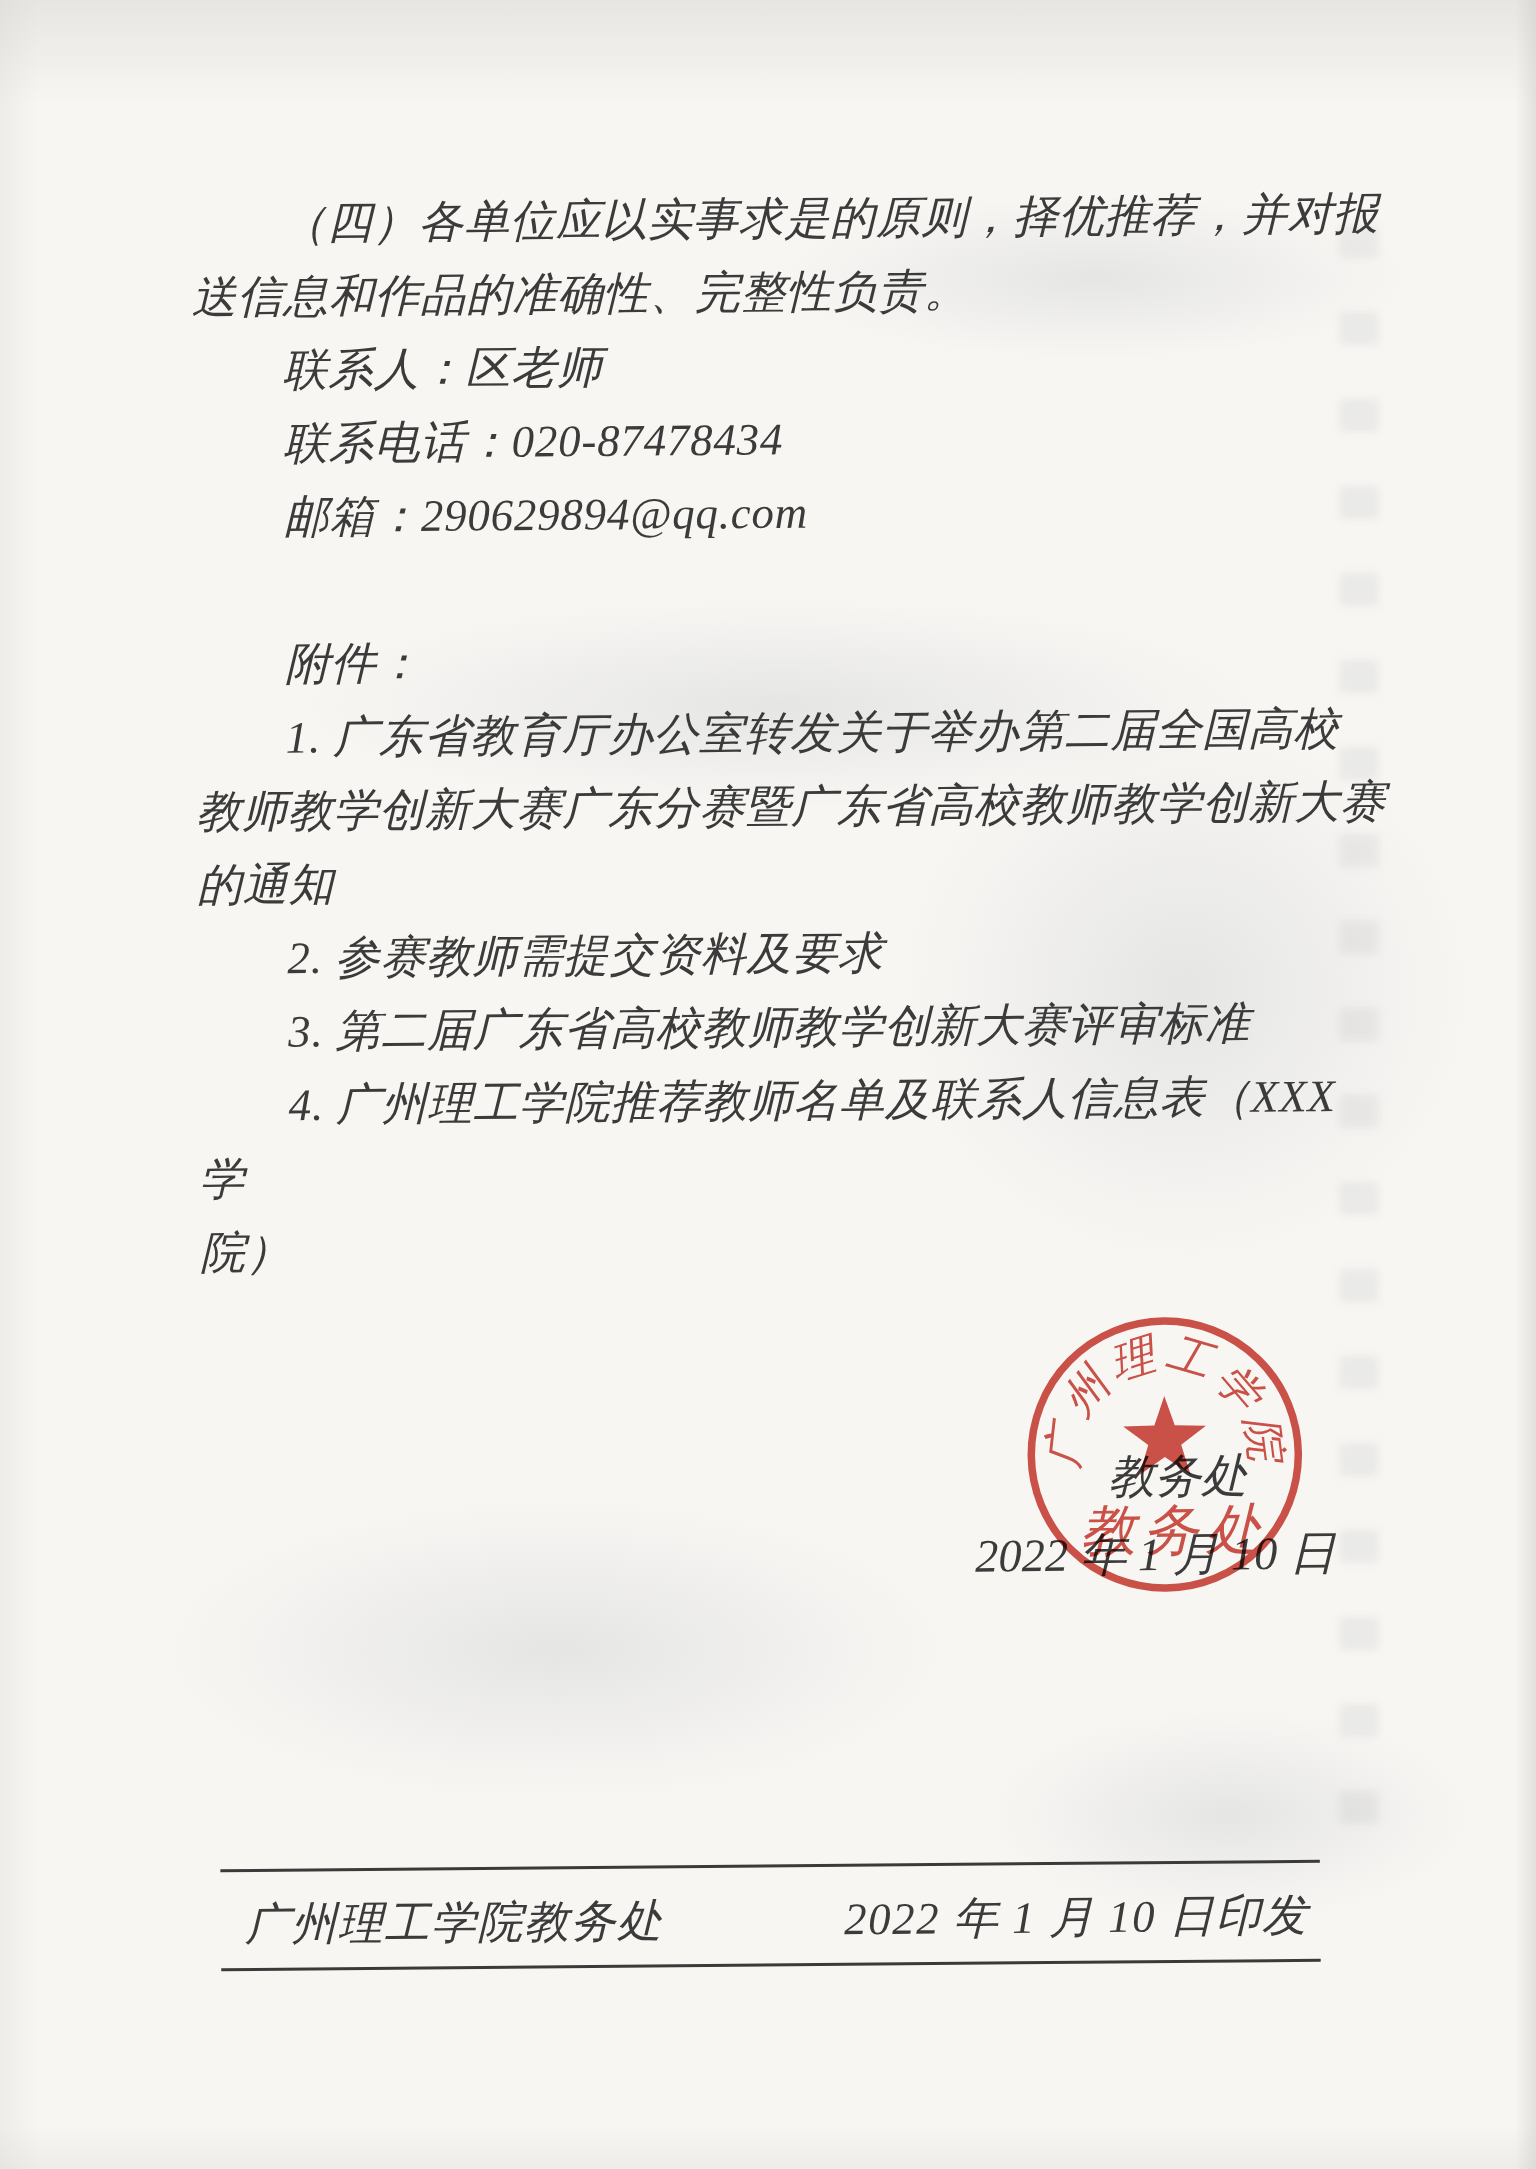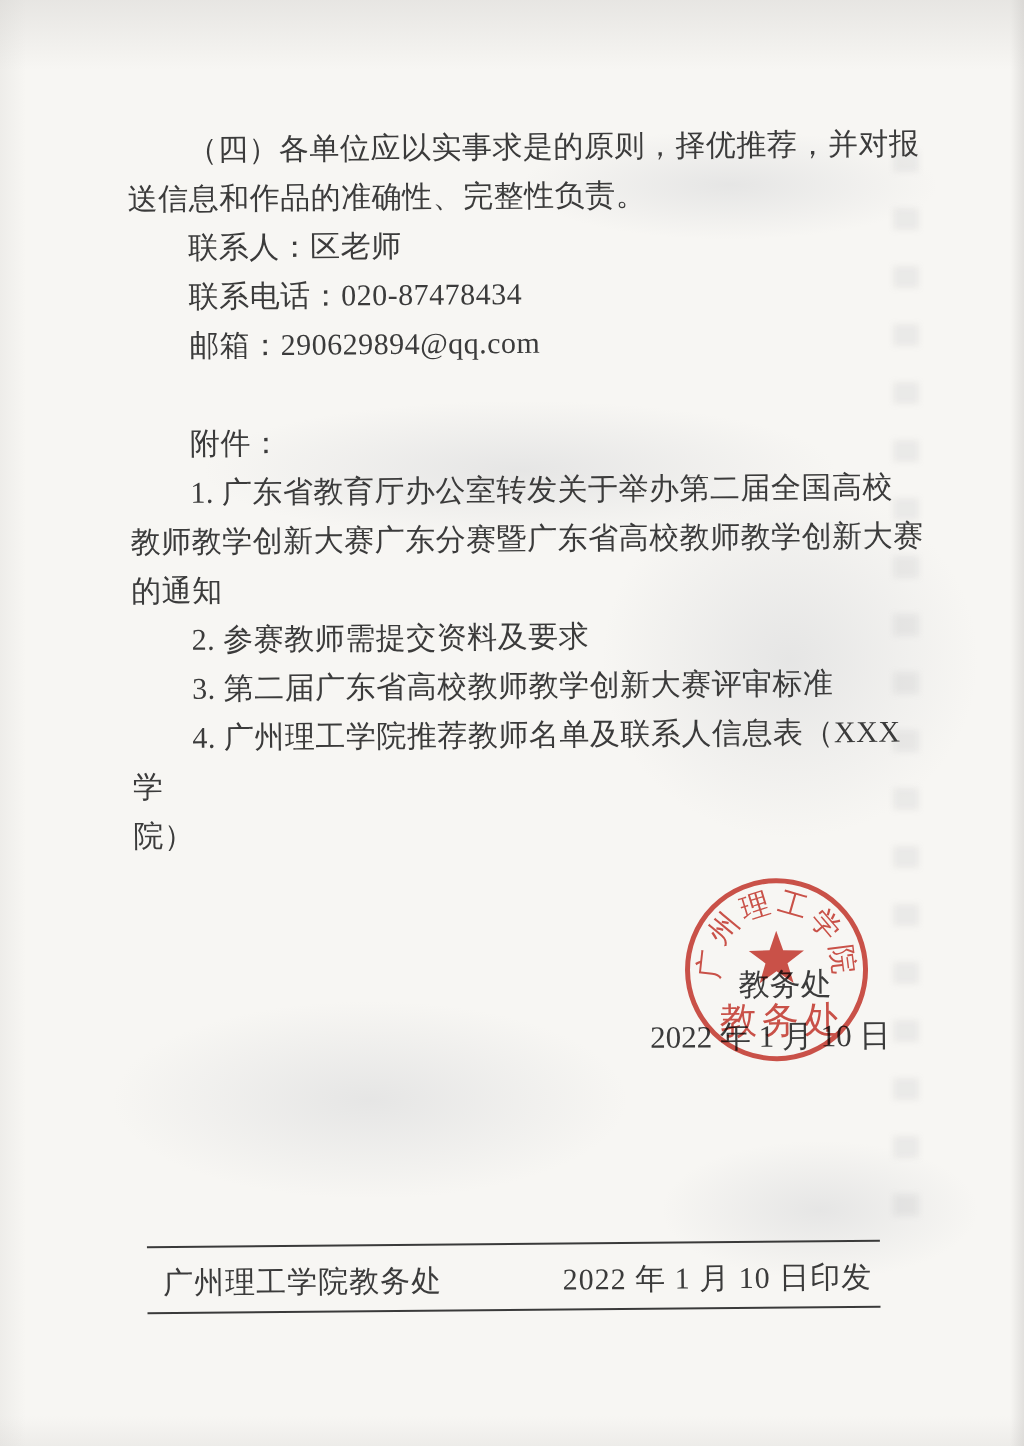--- a/index.html
+++ b/index.html
@@ -6,20 +6,21 @@
   .page{
     position:relative;width:1024px;height:1446px;overflow:hidden;
     background:
       linear-gradient(180deg, rgba(205,203,200,.38) 0, rgba(205,203,200,0) 70px),
       linear-gradient(90deg, rgba(210,208,205,.25) 0, rgba(210,208,205,0) 26px),
       linear-gradient(270deg, rgba(200,198,196,.45) 0, rgba(200,198,196,0) 14px),
       linear-gradient(0deg, rgba(208,206,203,.25) 0, rgba(208,206,203,0) 30px),
       #f7f6f3;
     font-family:"Liberation Serif","DejaVu Serif",serif;
     color:#3b3b3b;
+    font-style:italic;
   }
   .scan{position:absolute;inset:0;transform:rotate(-0.5deg);transform-origin:50% 55%;}
 
   
   .ghost{position:absolute;pointer-events:none;}
   .cloud{background:radial-gradient(ellipse at center, rgba(190,192,197,.30) 0%, rgba(190,192,197,0) 70%);}
   .speckles{
     background:repeating-linear-gradient(180deg, rgba(130,132,138,.10) 0 22px, rgba(130,132,138,0) 22px 58px);
     filter:blur(3px);
   }

